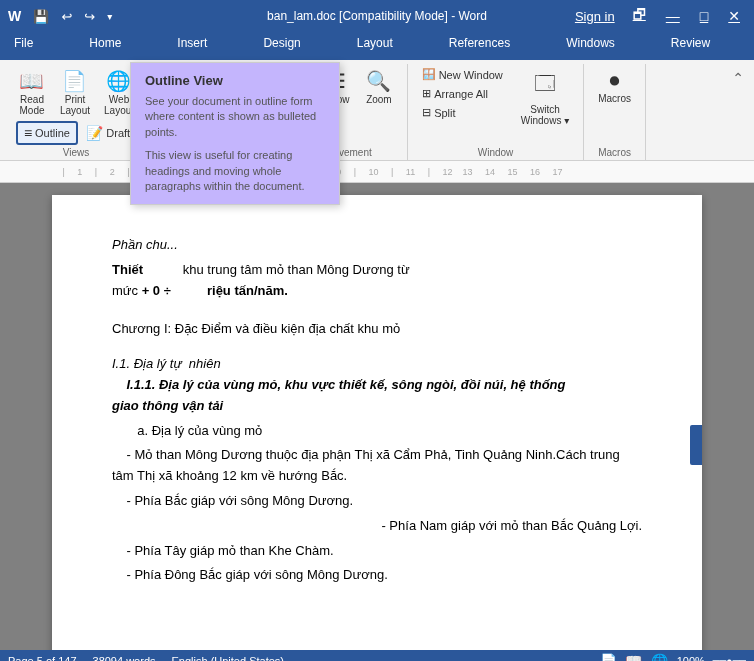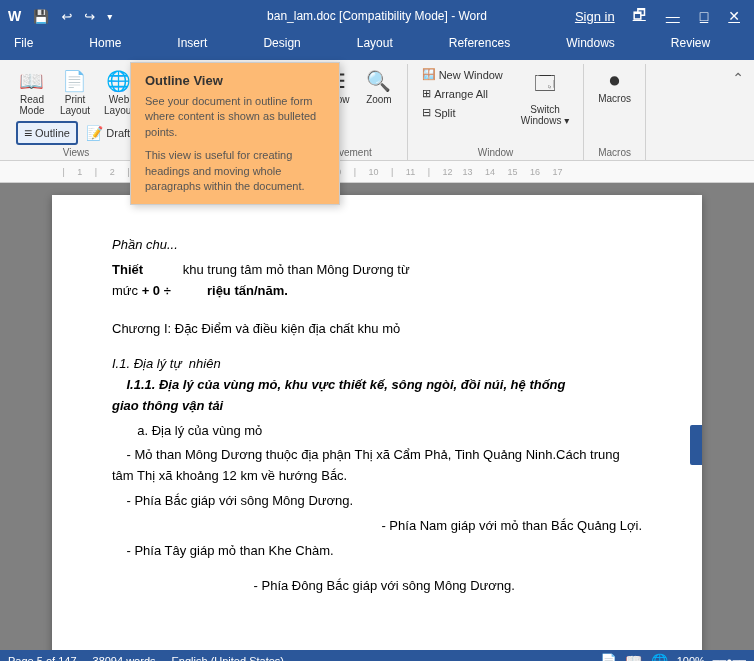--- a/index.html
+++ b/index.html
@@ -151,21 +151,21 @@
       font-size: 11px;
       gap: 16px;
     }
     .status-right { margin-left: auto; display: flex; align-items: center; gap: 8px; }
 
     
     .tooltip-popup {
       position: absolute;
       top: 62px;
       left: 130px;
-      background: #fdba74;
+      background: #c4b5fd;
       border: 1px solid #ccc;
       box-shadow: 2px 2px 8px rgba(0,0,0,0.2);
       padding: 10px 14px;
       width: 210px;
       z-index: 100;
       font-size: 12px;
     }
     .tooltip-title {
       font-size: 13px;
       font-weight: bold;
@@ -362,21 +362,21 @@
       <strong>Thiết</strong><span>&nbsp;&nbsp;&nbsp;&nbsp;&nbsp;&nbsp;&nbsp;&nbsp;&nbsp;&nbsp; khu trung tâm mỏ than Mông Dương từ<br>mức <strong>+ 0 ÷</strong>&nbsp;&nbsp;&nbsp;&nbsp;&nbsp;&nbsp;&nbsp;&nbsp;&nbsp;&nbsp;<strong>riệu tấn/năm.</strong></span>
     </p>
     <p style="margin-top:18px;">Chương I: Đặc Điểm và điều kiện địa chất khu mỏ</p>
     <p style="margin-top:14px;" class="doc-italic">I.1. Địa lý tự &nbsp;nhiên</p>
     <p style="margin-top:0;" class="doc-bold-italic">&nbsp;&nbsp;&nbsp;&nbsp;I.1.1. Địa lý của vùng mỏ, khu vực thiết kế, sông ngòi, đồi núi, hệ thống<br>giao thông vận tải</p>
     <p style="margin-top:4px;">&nbsp;&nbsp;&nbsp;&nbsp;&nbsp;&nbsp;&nbsp;a. Địa lý của vùng mỏ</p>
     <p style="margin-top:4px;">&nbsp;&nbsp;&nbsp;&nbsp;- Mỏ than Mông Dương thuộc địa phận Thị xã Cẩm Phả, Tinh Quảng Ninh.Cách trung tâm Thị xã khoảng 12 km về hướng Bắc.</p>
     <p style="margin-top:4px;">&nbsp;&nbsp;&nbsp;&nbsp;- Phía Bắc giáp với sông Mông Dương.</p>
     <p style="margin-top:4px;text-align:right;">&nbsp;&nbsp;&nbsp;&nbsp;- Phía Nam giáp với mỏ than Bắc Quảng Lợi.</p>
     <p style="margin-top:4px;">&nbsp;&nbsp;&nbsp;&nbsp;- Phía Tây giáp mỏ than Khe Chàm.</p>
-    <p style="margin-top:15px;text-align:center;">&nbsp;&nbsp;&nbsp;&nbsp;- Phía Đông Bắc giáp với sông Mông Dương.</p>
+    <p style="margin-top:4px;">&nbsp;&nbsp;&nbsp;&nbsp;- Phía Đông Bắc giáp với sông Mông Dương.</p>
 
     <div class="scroll-indicator"></div>
 
   </div>
 </div>
 
 <div class="status-bar">
   <span>Page 5 of 147</span>
   <span>38094 words</span>
   <span>English (United States)</span>

